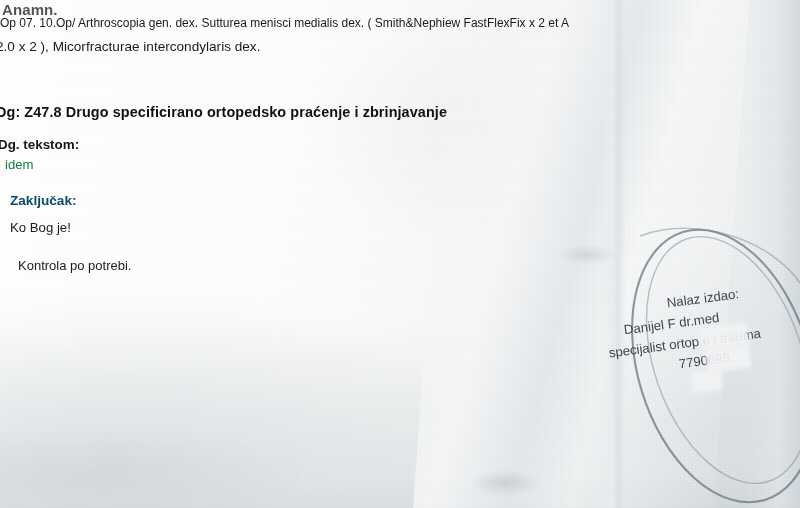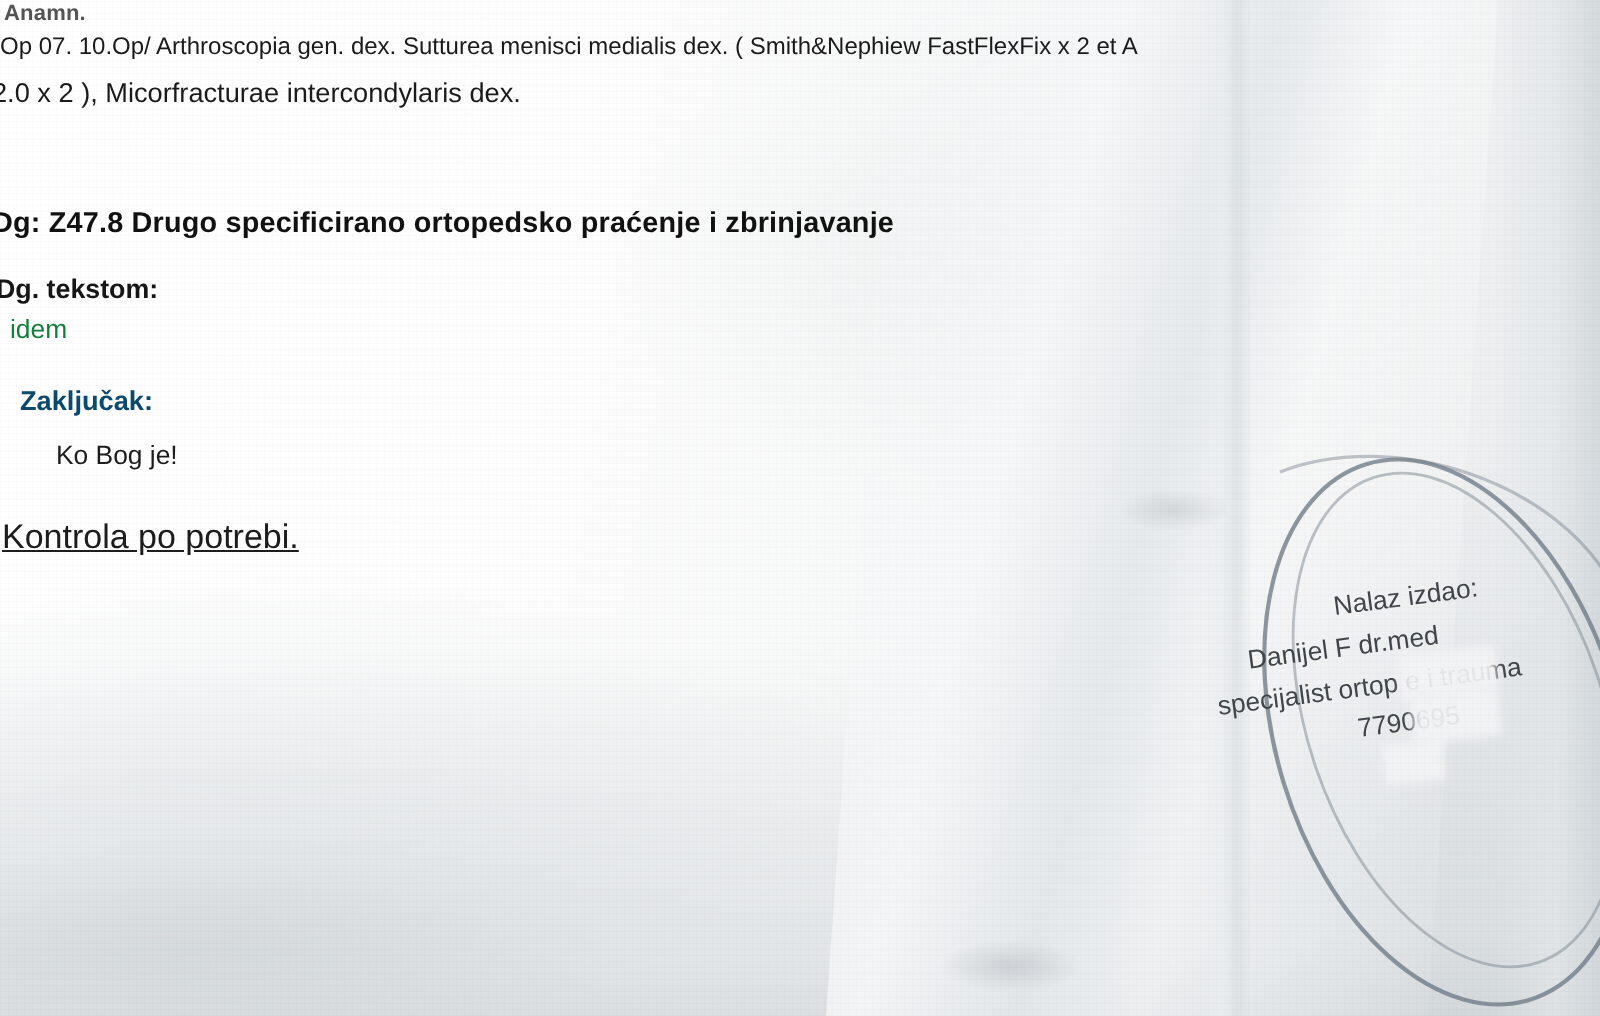--- a/index.html
+++ b/index.html
@@ -72,21 +72,21 @@
   }
 
   
   .txt {
     position: absolute;
     white-space: nowrap;
     line-height: 1.28;
   }
   .l-top-clip {
     left: 2px; top: 0px;
-    font-size: 11px;
+    font-size: 15px;
     color: #2a2a2a;
     font-weight: 700;
     letter-spacing: 0.1px;
     opacity: 0.8;
   }
   .l1 {
     left: 0px; top: 16px;
     font-size: 12px;
     color: #1b1b1b;
   }
@@ -113,29 +113,28 @@
     font-size: 13.2px;
     color: #15803d;
   }
   .l-zak {
     left: 10px; top: 192px;
     font-size: 13.6px;
     font-weight: 700;
     color: #0c4a6e;
   }
   .l-kobog {
-    left: 28px; top: 220px;
+    left: 10px; top: 220px;
     font-size: 13.2px;
     color: #1d1d1d;
   }
   .l-kontrola {
-    left: 1px; top: 258px;
-    font-size: 17px;
+    left: 18px; top: 258px;
+    font-size: 13px;
     color: #1d1d1d;
-    text-decoration: underline;
   }
 
   
   .sig-block {
     position: absolute;
     left: 648px; top: 298px;
     transform: rotate(-7.5deg);
     transform-origin: left top;
     color: #3a3f44;
   }

